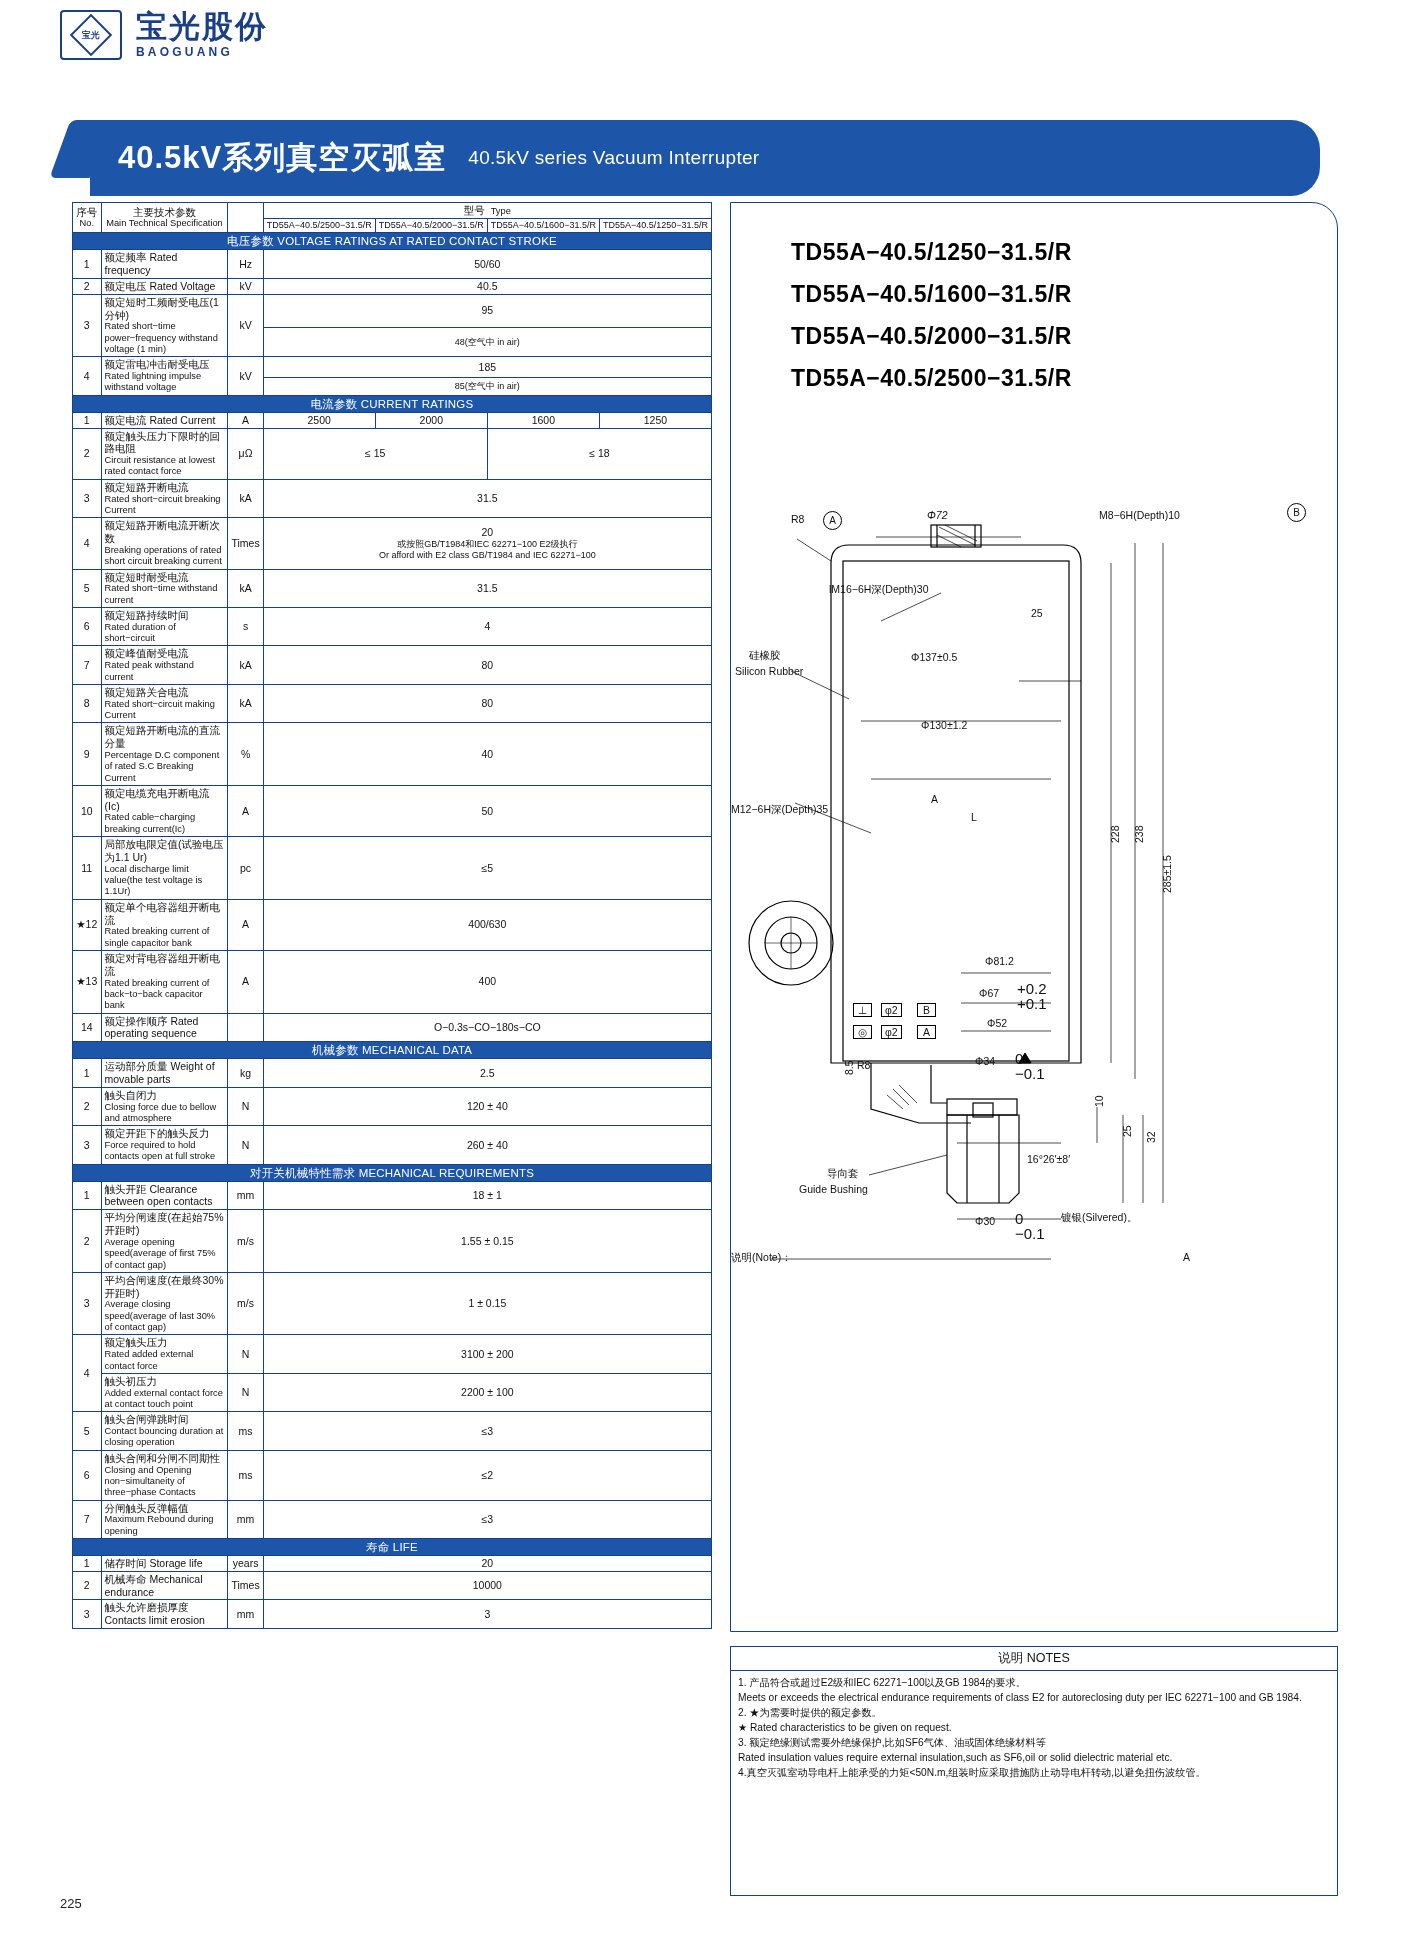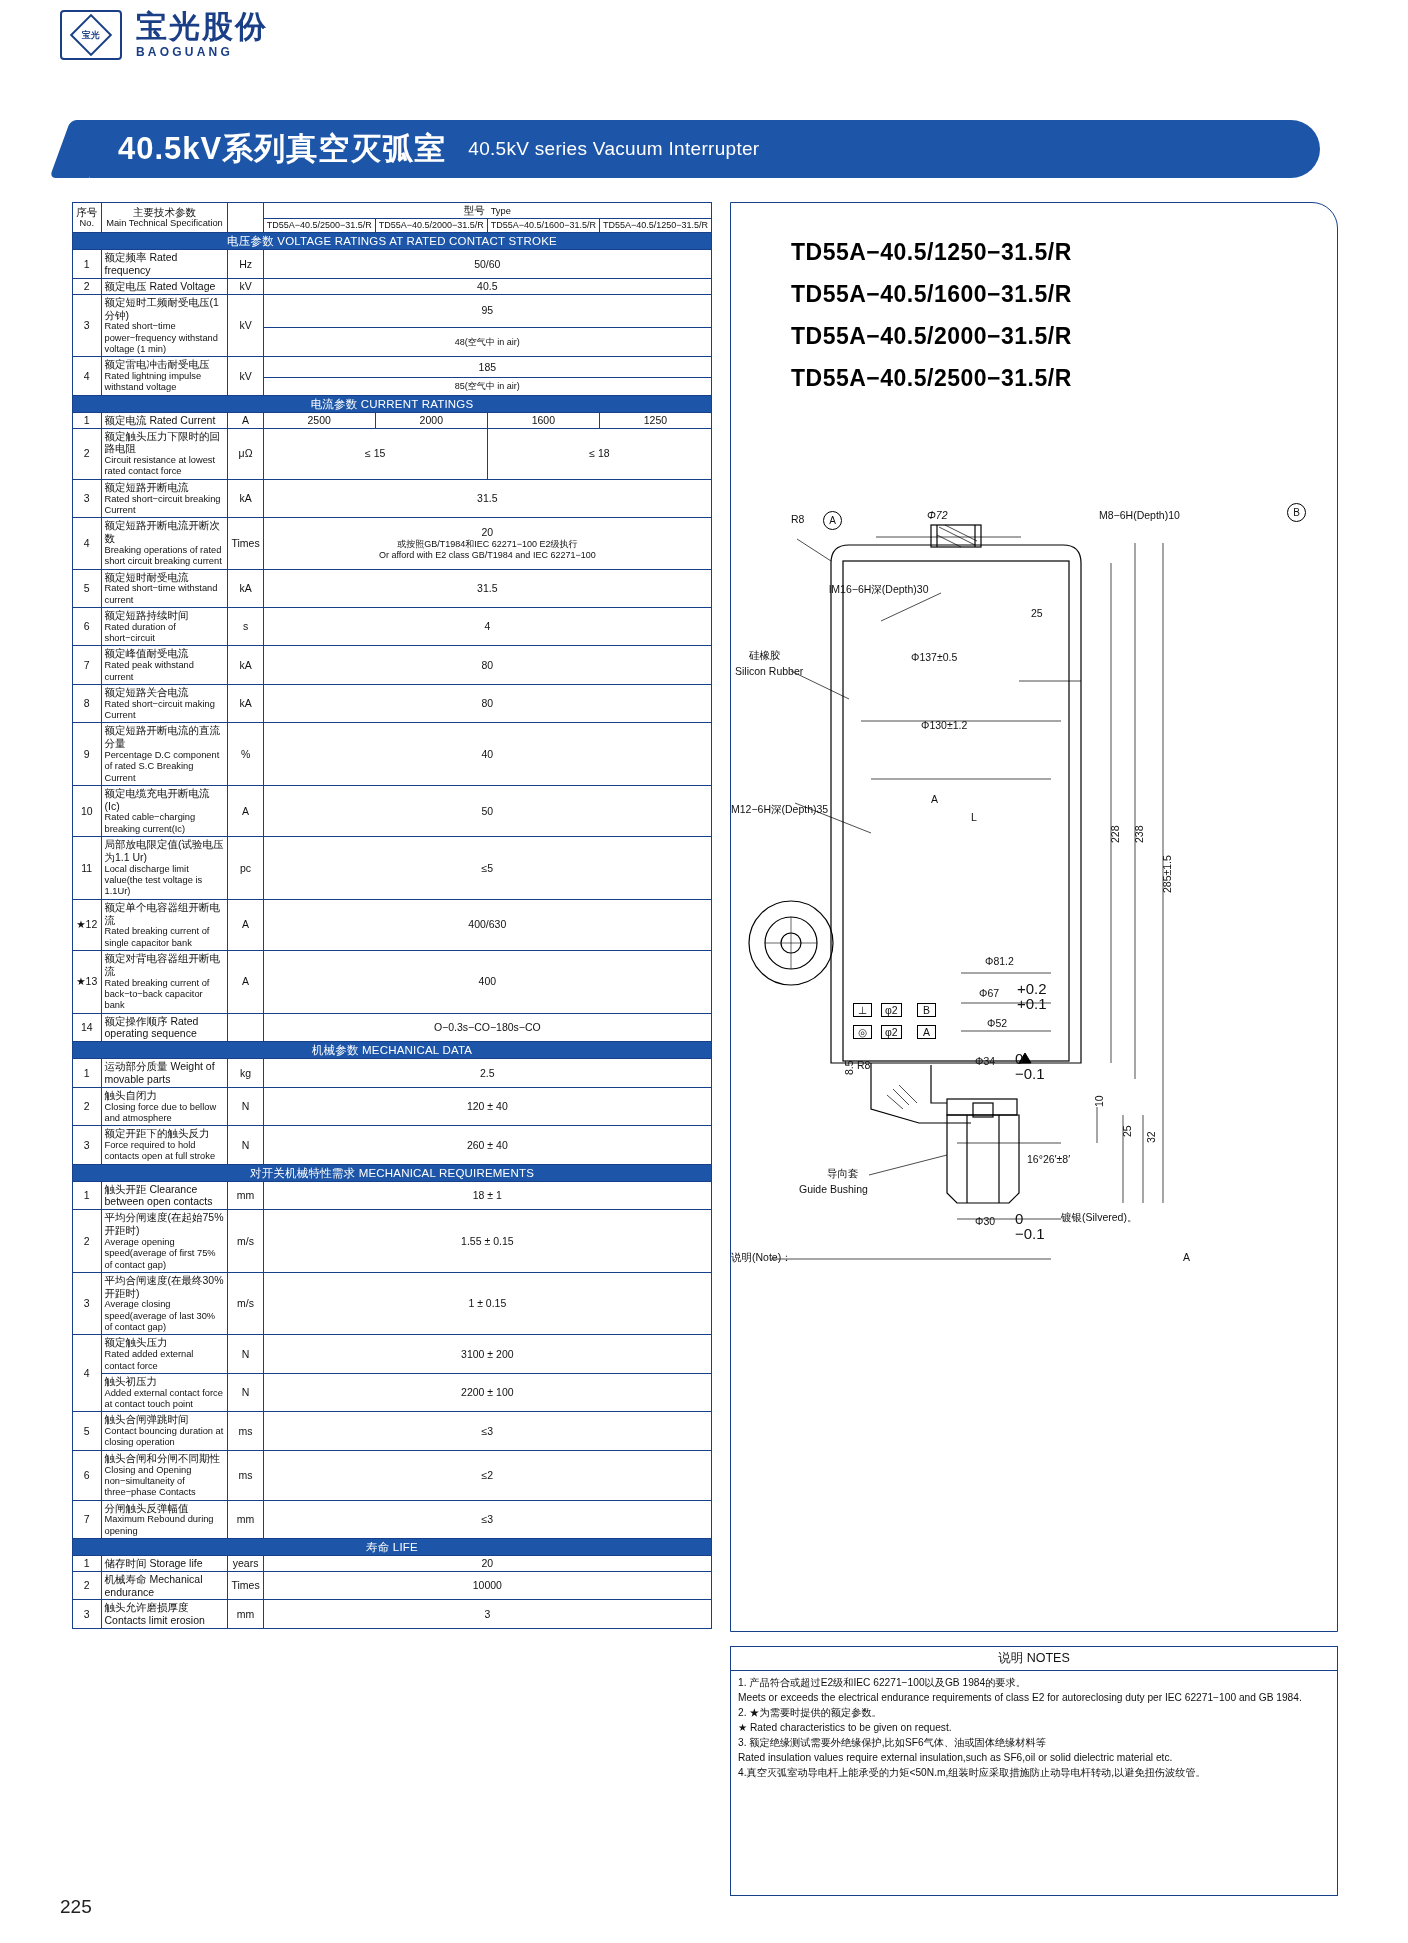--- a/index.html
+++ b/index.html
@@ -22,21 +22,21 @@
   .logo-diamond {
     width:30px; height:30px; border:2px solid #1a3f86; transform:rotate(45deg);
     display:flex; align-items:center; justify-content:center;
   }
   .logo-diamond span { transform:rotate(-45deg); font-size:9px; color:#1a3f86; font-weight:bold; }
   .logo-cn { font-size:31px; font-weight:bold; color:#1a3f86; letter-spacing:2px; line-height:1; }
   .logo-en { font-size:12px; font-weight:bold; color:#1a3f86; letter-spacing:3.2px; }
   .logo-text-wrap { display:flex; flex-direction:column; gap:3px; }
 
   .title-band {
-    position:absolute; left:90px; top:120px; width:1230px; height:58px;
+    position:absolute; left:90px; top:120px; width:1230px; height:76px;
     background:#1d56a8; border-radius:0 29px 29px 0;
     display:flex; align-items:center; padding-left:28px; gap:22px;
   }
   .title-band:before{
     content:""; position:absolute; left:-30px; top:0; width:40px; height:58px;
     background:#1d56a8; transform:skewX(-20deg); border-radius:6px 0 0 6px;
   }
   .title-cn { color:#fff; font-size:31px; font-weight:bold; letter-spacing:1px; z-index:2;}
   .title-en { color:#fff; font-size:19px; letter-spacing:0.3px; z-index:2;}
 
@@ -77,21 +77,21 @@
   .notes-box {
     position:absolute; left:730px; top:1646px; width:608px; height:250px;
     border:1px solid #16408a; background:#fff;
   }
   .notes-title {
     text-align:center; font-size:12.5px; padding:3px 0; border-bottom:1px solid #16408a;
   }
   .notes-body { padding:5px 7px; font-size:10.2px; line-height:1.37; }
   .notes-body p { margin:0 0 1px 0; }
 
-  .page-no { position:absolute; left:60px; top:1896px; font-size:19px; color:#222; }
+  .page-no { position:absolute; left:60px; top:1896px; font-size:13px; color:#222; }
   .lbl { position:absolute; font-size:10.5px; white-space:nowrap; }
   .lbl-sm { position:absolute; font-size:15px; white-space:nowrap; }
   .circ {
     position:absolute; width:19px; height:19px; border:1px solid #000; border-radius:50%;
     font-size:10px; display:flex; align-items:center; justify-content:center;
   }
   .rot90 { transform:rotate(-90deg); transform-origin:left top; }
 </style>
 </head>
 <body>

